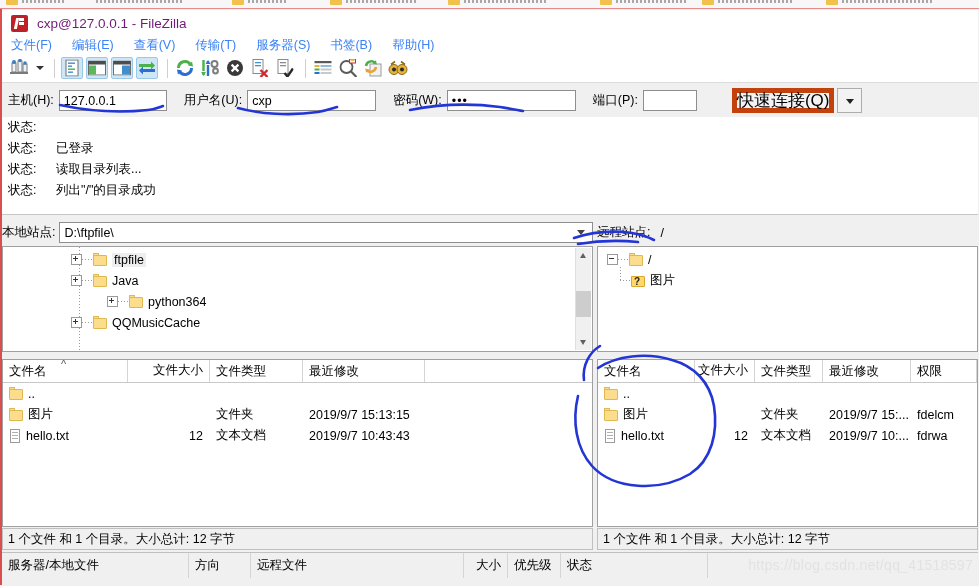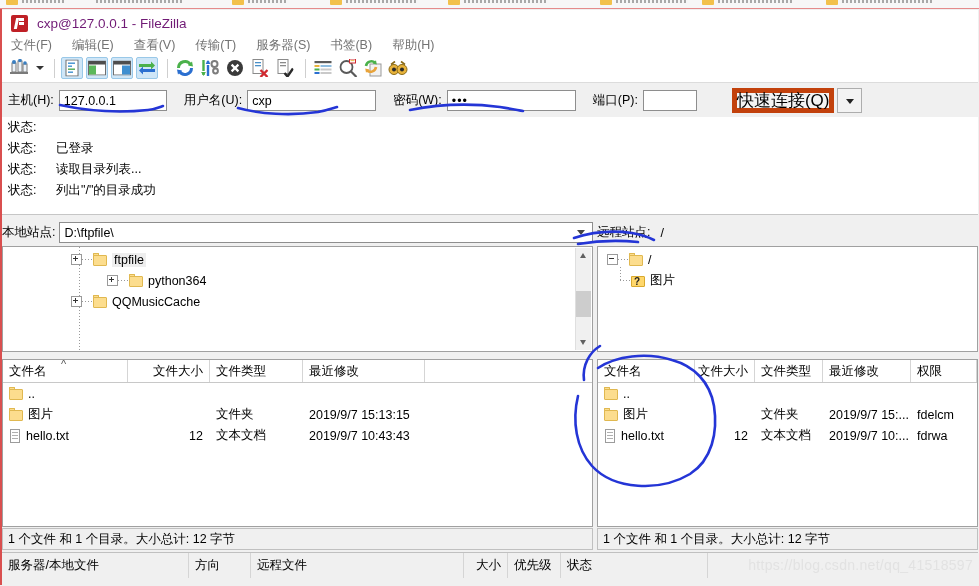--- a/index.html
+++ b/index.html
@@ -23,21 +23,21 @@
 
   
   .titlebar{position:absolute;left:2px;top:10px;width:976px;height:26px;background:#ffffff;display:flex;align-items:center;}
   .fz-logo{width:17px;height:17px;margin-left:9px;background:#bf2026;border-radius:2px;position:relative;flex:none;}
   .fz-logo:before{content:"";position:absolute;left:4px;top:3px;width:3px;height:11px;background:#fff;transform:skewX(-12deg);}
   .fz-logo:after{content:"";position:absolute;left:8px;top:3px;width:5px;height:3px;background:#fff;box-shadow:0 4px 0 #fff;}
   .title-text{margin-left:9px;font-size:13.5px;color:#701a75;}
 
   
   .menubar{position:absolute;left:2px;top:36px;width:976px;height:18px;background:#ffffff;display:flex;align-items:center;padding-left:9px;box-sizing:border-box;}
-  .menu-item{font-size:12.5px;color:#737373;margin-right:20px;white-space:nowrap;cursor:default;}
+  .menu-item{font-size:12.5px;color:#3b82f6;margin-right:20px;white-space:nowrap;cursor:default;}
 
   
   .toolbar{position:absolute;left:2px;top:54px;width:976px;height:29px;background:#ffffff;display:flex;align-items:center;padding-left:6px;box-sizing:border-box;border-bottom:1px solid #dcdcdc;}
   .tb{width:22px;height:22px;position:relative;margin-right:3px;flex:none;}
   .tb.sel{background:#cfe6f7;border:1px solid #99c8e8;border-radius:2px;box-sizing:border-box;}
   .tb-sep{width:1px;height:19px;background:#cfcfcf;margin:0 6px;flex:none;}
   .tb-arrow{width:13px;height:22px;position:relative;flex:none;margin-right:2px;}
   .tb-arrow:after{content:"";position:absolute;left:3px;top:9px;border-left:4px solid transparent;border-right:4px solid transparent;border-top:4px solid #333;}
   .tb svg{position:absolute;left:50%;top:50%;transform:translate(-50%,-50%);}
 
@@ -94,21 +94,21 @@
   .vsb .ar.up:after{top:5px;border-bottom:5px solid #606060;}
   .vsb .ar.dn:after{bottom:5px;border-top:5px solid #606060;}
   .vsb .thumb{position:absolute;left:0;width:15px;background:#cdcdcd;}
 
   
   .flist{position:absolute;top:359px;height:168px;background:#fff;border:1px solid #a0a0a0;box-sizing:border-box;overflow:hidden;}
   .fl-left{left:2px;width:591px;}
   .fl-right{left:597px;width:381px;}
   .fhead{height:22px;display:flex;background:#fff;border-bottom:1px solid #c8c8c8;position:relative;}
   .fhead .hc{font-size:12.5px;line-height:22px;padding-left:6px;box-sizing:border-box;border-right:1px solid #d5d5d5;white-space:nowrap;overflow:hidden;}
-  .fhead .hc.num{text-align:right;padding-right:6px;padding-left:0;}
+  .fhead .hc.num{text-align:right;padding-right:6px;padding-left:0;font-family:Liberation Mono, monospace;}
   .frow{height:21px;display:flex;align-items:center;font-size:12.5px;}
   .fcell{box-sizing:border-box;padding-left:6px;white-space:nowrap;overflow:hidden;display:flex;align-items:center;}
   .fcell.num{justify-content:flex-end;padding-right:7px;padding-left:0;}
   .fileicon{width:13px;height:14px;flex:none;margin-right:4px;position:relative;}
   .fileicon i{position:absolute;left:1px;top:0;width:10px;height:14px;background:#fff;border:1px solid #9c9c9c;box-sizing:border-box;}
   .fileicon b{position:absolute;left:3px;top:3px;width:6px;height:1px;background:#b0b0b0;box-shadow:0 3px 0 #b0b0b0,0 6px 0 #b0b0b0;}
   .sortmark{position:absolute;left:58px;top:-2px;font-size:11px;color:#555;}
 
   
   .sstrip{position:absolute;top:528px;height:22px;background:#f0f0f0;border:1px solid #c0c0c0;box-sizing:border-box;display:flex;align-items:center;padding-left:5px;font-size:12.5px;}
@@ -345,20 +345,29 @@
     <div style="padding-top:2px">
       <div class="tnode" style="padding-left:68px">
         <span class="tg plus"></span>
           <span class="dots"></span>
         <span class="folder">
             <b></b>
             <i></i>
           </span>
         <span class="tname sel">ftpfile</span>
       </div>
+      <div class="tnode" style="padding-left:68px">
+        <span class="tg plus"></span>
+          <span class="dots"></span>
+        <span class="folder">
+            <b></b>
+            <i></i>
+          </span>
+        <span class="tname">Java</span>
+      </div>
       <div class="tnode" style="padding-left:104px">
         <span class="tg plus"></span>
           <span class="dots"></span>
         <span class="folder">
             <b></b>
             <i></i>
           </span>
         <span class="tname">python364</span>
       </div>
       <div class="tnode" style="padding-left:68px">

